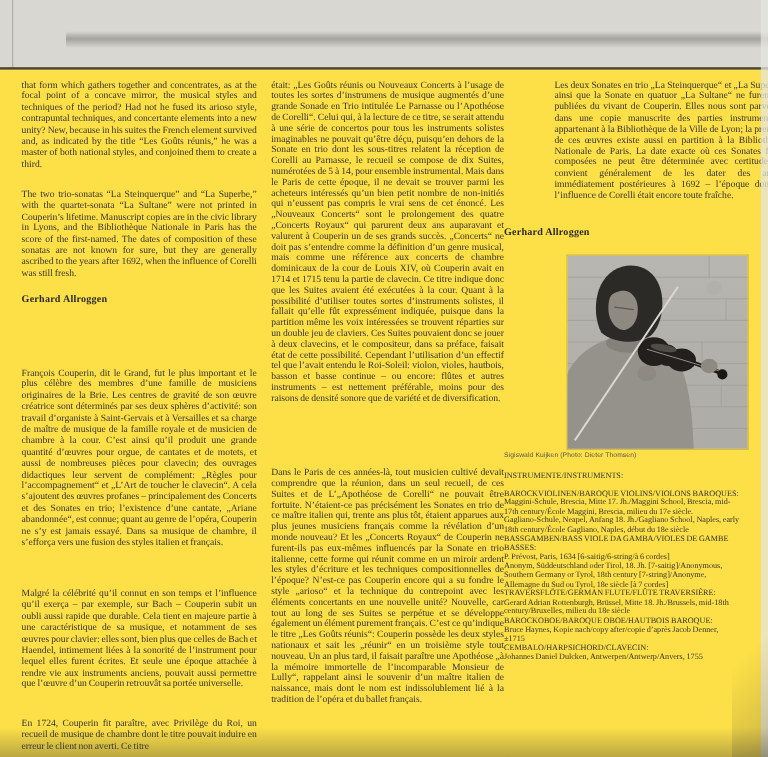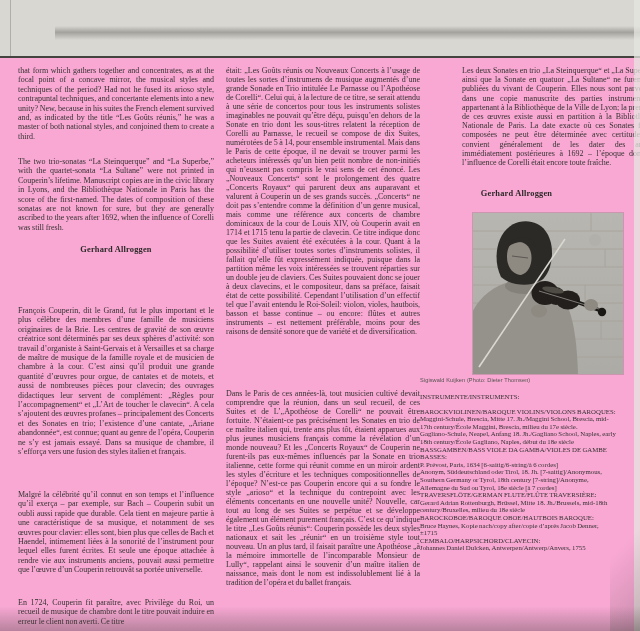--- a/index.html
+++ b/index.html
@@ -1,38 +1,38 @@
 <!DOCTYPE html>
 <html><head>
 <meta charset="utf-8">
 <style>
   html,body{margin:0;padding:0;}
   body{width:640px;height:631px;overflow:hidden;background:#8a8880;}
   #page{
     position:relative;width:640px;height:631px;
-    background:#f9a8d4;
+    background:#fde047;
     font-family:"Liberation Serif","DejaVu Serif",serif;
     color:#343230;
   }
   
   .top-strip{position:absolute;left:0;top:0;width:640px;height:56px;background:#d8d7d1;}
   .top-band{position:absolute;left:55px;top:26px;width:585px;height:14px;
     background:linear-gradient(180deg,rgba(90,88,84,0) 0%,rgba(90,88,84,.42) 45%,rgba(90,88,84,0) 100%);}
   .top-vline{position:absolute;left:10px;top:0;width:1px;height:56px;background:#8e8c86;opacity:.55;}
   .rule{position:absolute;left:0;top:56px;width:640px;height:2px;background:#45433f;}
   .right-strip{position:absolute;right:0;top:0;width:6px;height:631px;background:#e6e5e0;opacity:.75;}
   .bottom-shadow{position:absolute;left:0;top:606px;width:640px;height:25px;
     background:linear-gradient(180deg,rgba(62,60,56,0) 0%,rgba(62,60,56,.35) 100%);}
   .corner-shade{position:absolute;right:0;top:430px;width:30px;height:201px;
     background:linear-gradient(135deg,rgba(62,60,56,0) 55%,rgba(62,60,56,.25) 100%);}
 
   .col{position:absolute;top:0;height:631px;}
   .tx{position:absolute;left:0;width:100%;text-align:justify;
       font-size:8px;line-height:9.4px;word-spacing:-0.4px;}
-  .sig{position:absolute;left:0;width:100%;text-align:center;
+  .sig{position:absolute;left:0;width:100%;text-align:left;
       font-weight:bold;font-size:8.4px;letter-spacing:.2px;color:#2b2927;}
 
   #col1{left:18px;width:196px;}
   #col2{left:226px;width:194px;}
   #col2 .tx{line-height:9.0px;}
   #col3{left:420px;width:195px;}
   #col3 .tx{line-height:9.2px;margin-left:42px;}
 
   #photo{position:absolute;left:473px;top:213px;width:150px;height:161px;
     outline:1px solid rgba(120,118,110,.35);}

